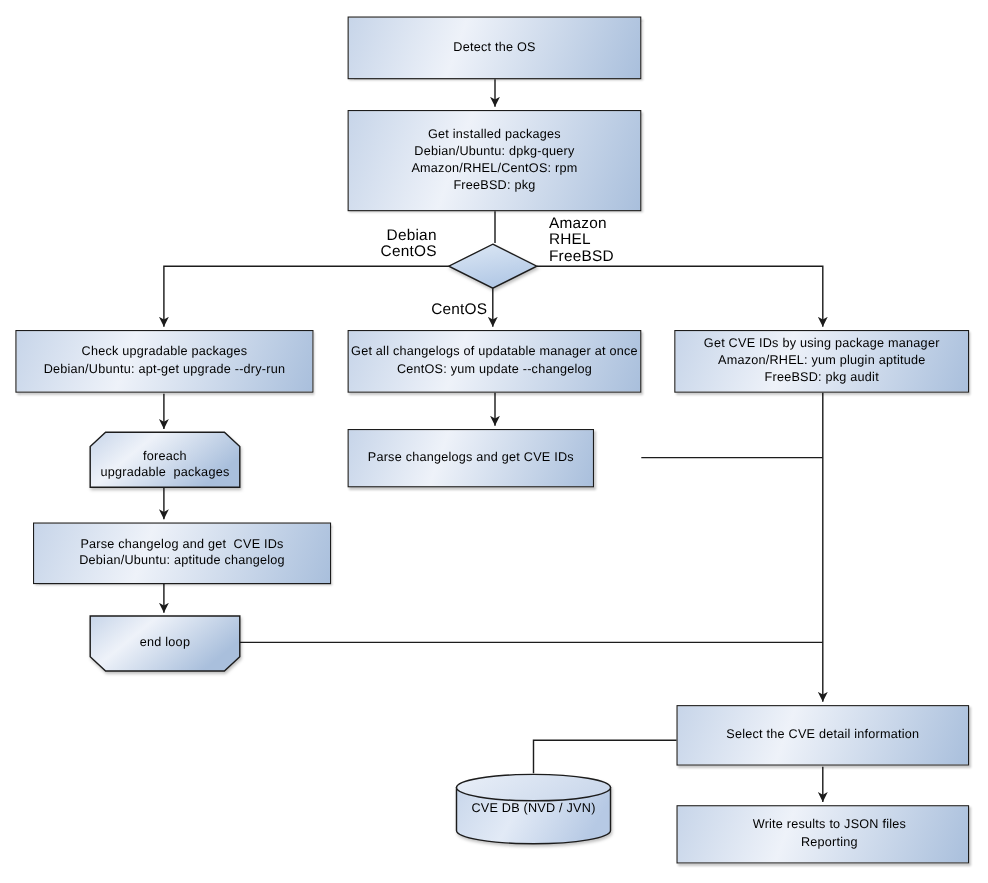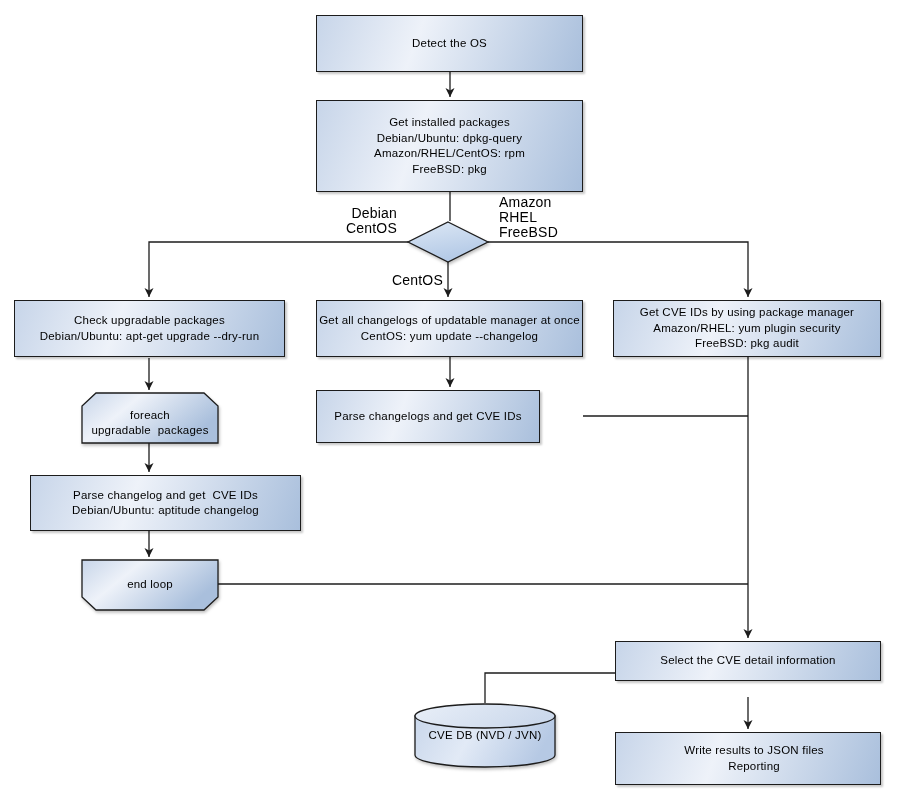--- a/index.html
+++ b/index.html
@@ -127,34 +127,34 @@
 Debian/Ubuntu: apt-get upgrade --dry-run</span>
   </div>
 
   <div class="node rect" style="left:316px; top:300px; width:267px; height:57px;">
     <span>Get all changelogs of updatable manager at once
 CentOS: yum update --changelog</span>
   </div>
 
   <div class="node rect" style="left:613px; top:300px; width:268px; height:57px;">
     <span>Get CVE IDs by using package manager
-Amazon/RHEL: yum plugin security
+Amazon/RHEL: yum plugin aptitude
 FreeBSD: pkg audit</span>
   </div>
 
   <div class="node rect" style="left:316px; top:390px; width:224px; height:53px;">
     <span>Parse changelogs and get CVE IDs</span>
   </div>
 
   <div class="node rect" style="left:30px; top:475px; width:271px; height:56px;">
     <span>Parse changelog and get  CVE IDs
 Debian/Ubuntu: aptitude changelog</span>
   </div>
 
-  <div class="node rect" style="left:615px; top:641px; width:266px; height:40px;">
+  <div class="node rect" style="left:615px; top:641px; width:266px; height:55px;">
     <span>Select the CVE detail information</span>
   </div>
 
   <div class="node rect" style="left:615px; top:732px; width:266px; height:53px;padding-left:12px;">
     <span>Write results to JSON files
 Reporting</span>
   </div>
 
   <div class="shape-text" style="left:82px; top:393px; width:136px; height:60px;">
     <span>foreach

